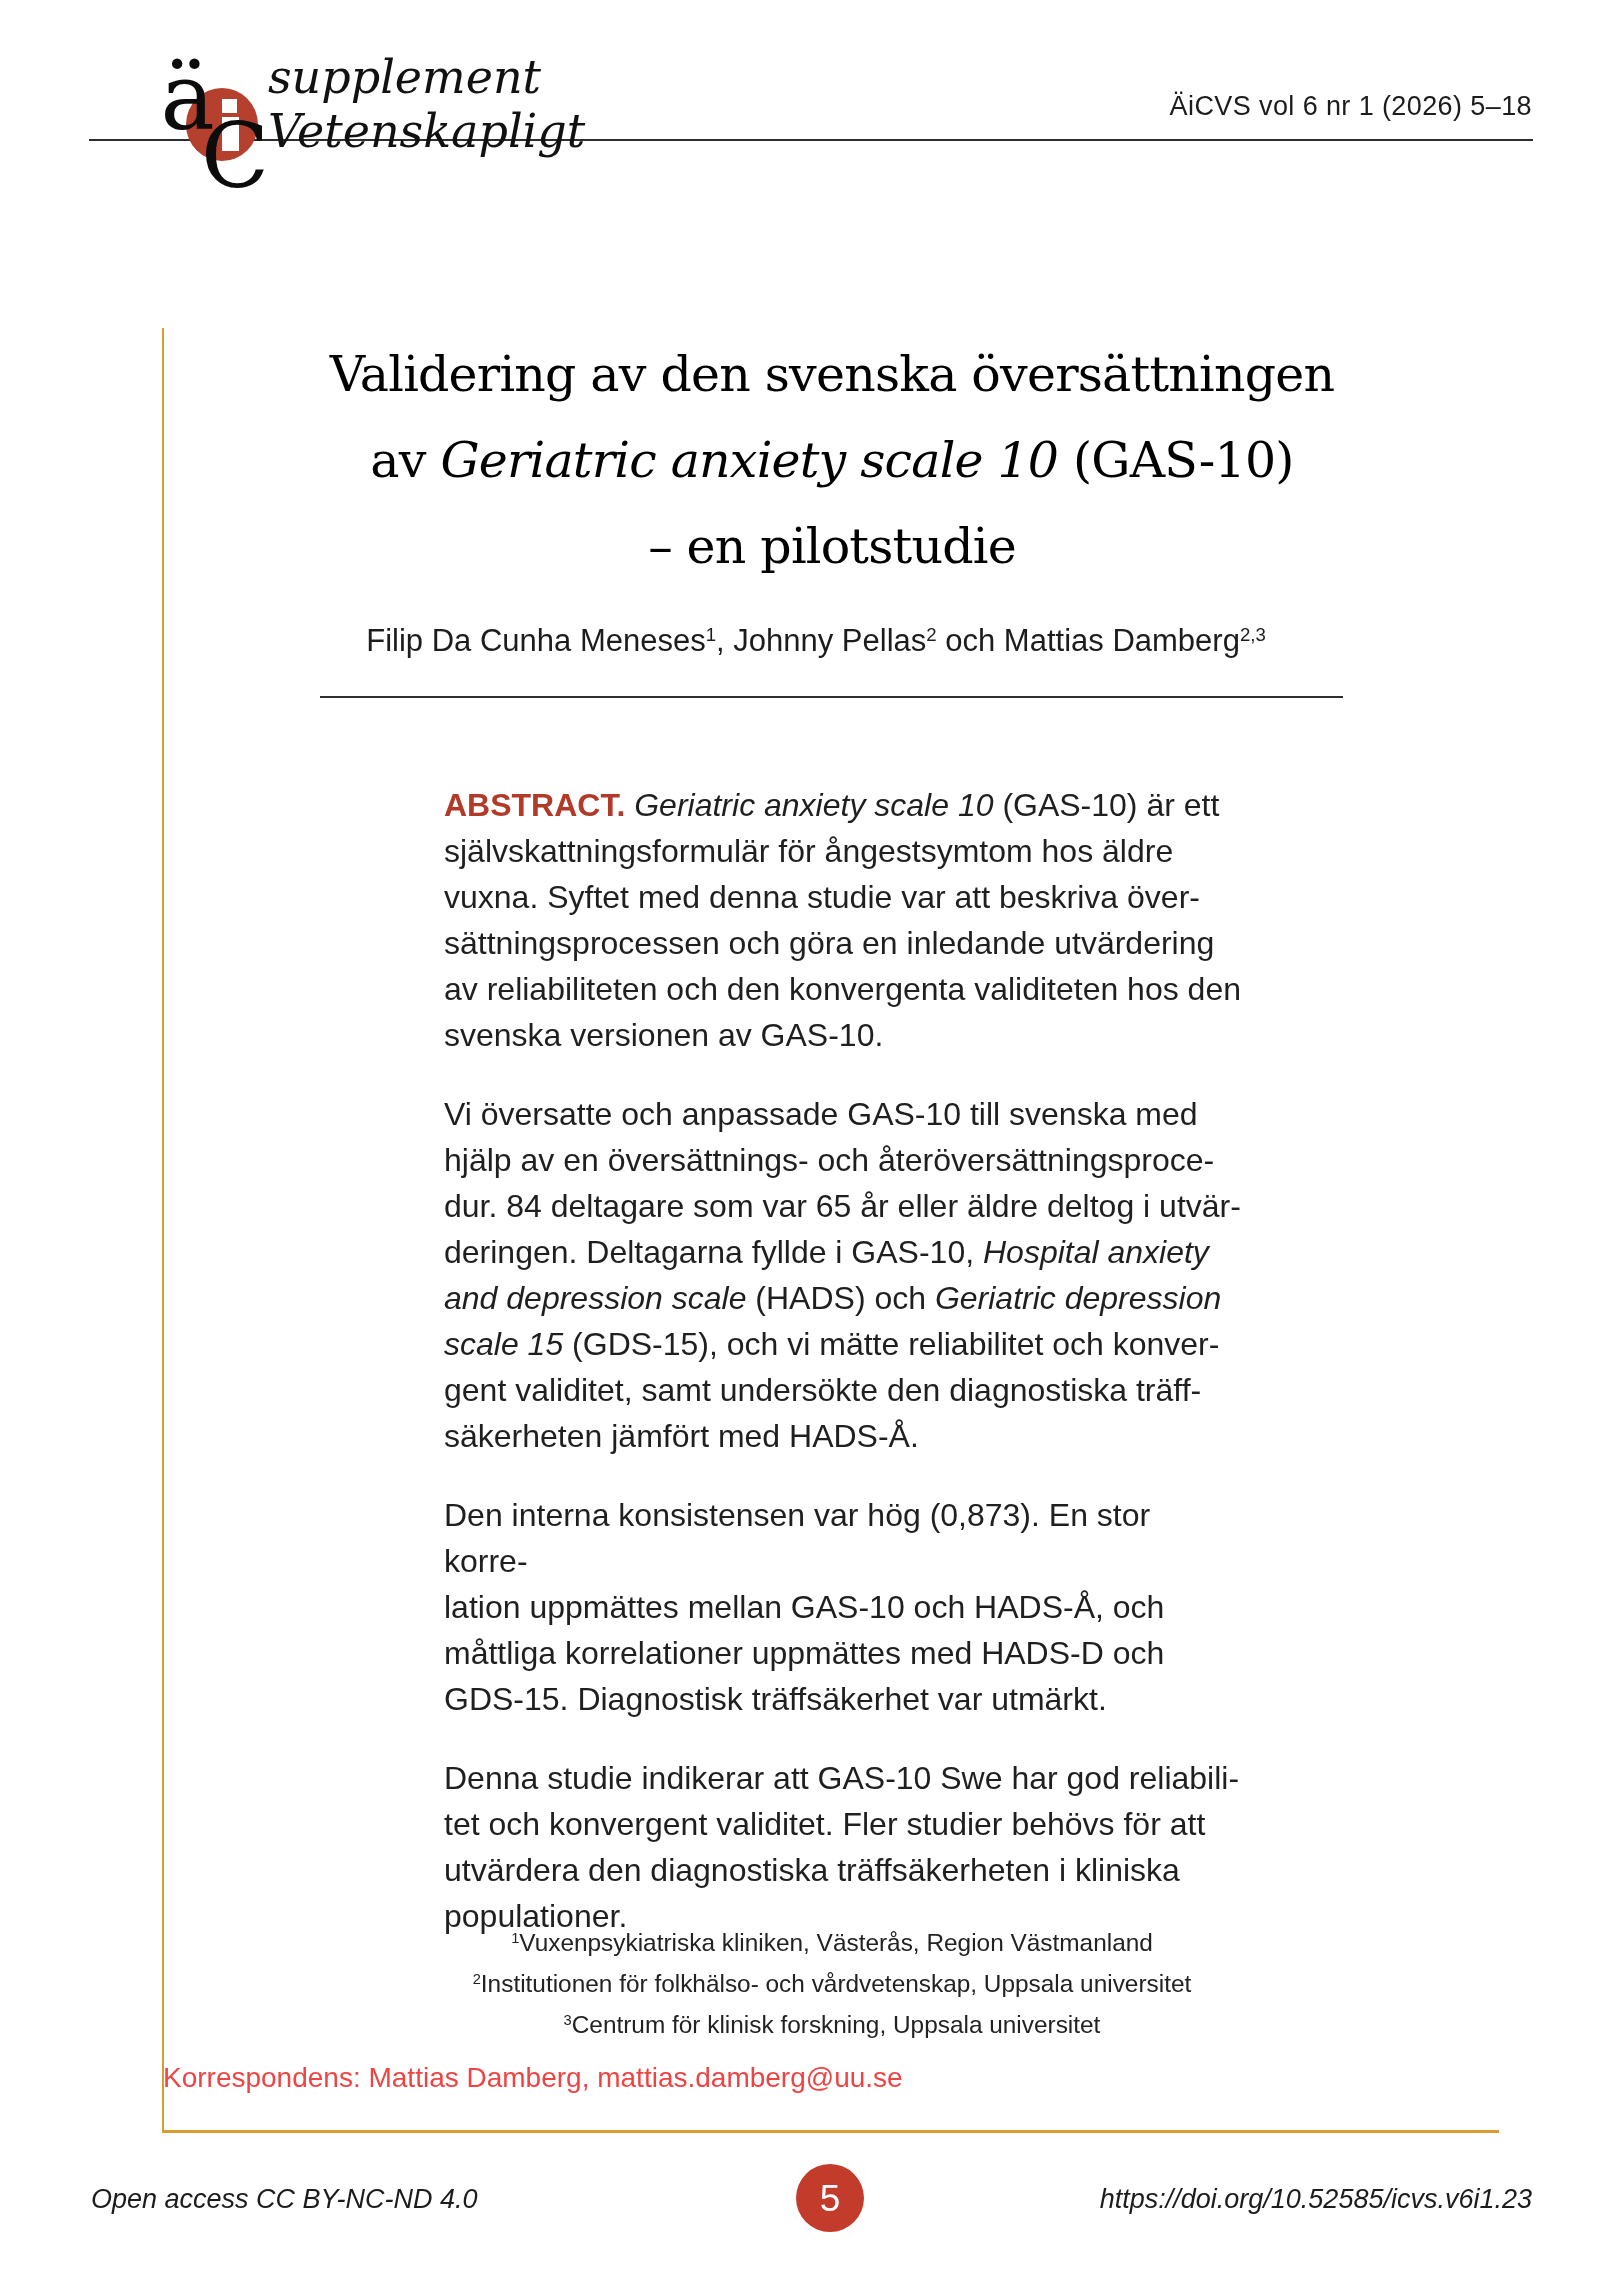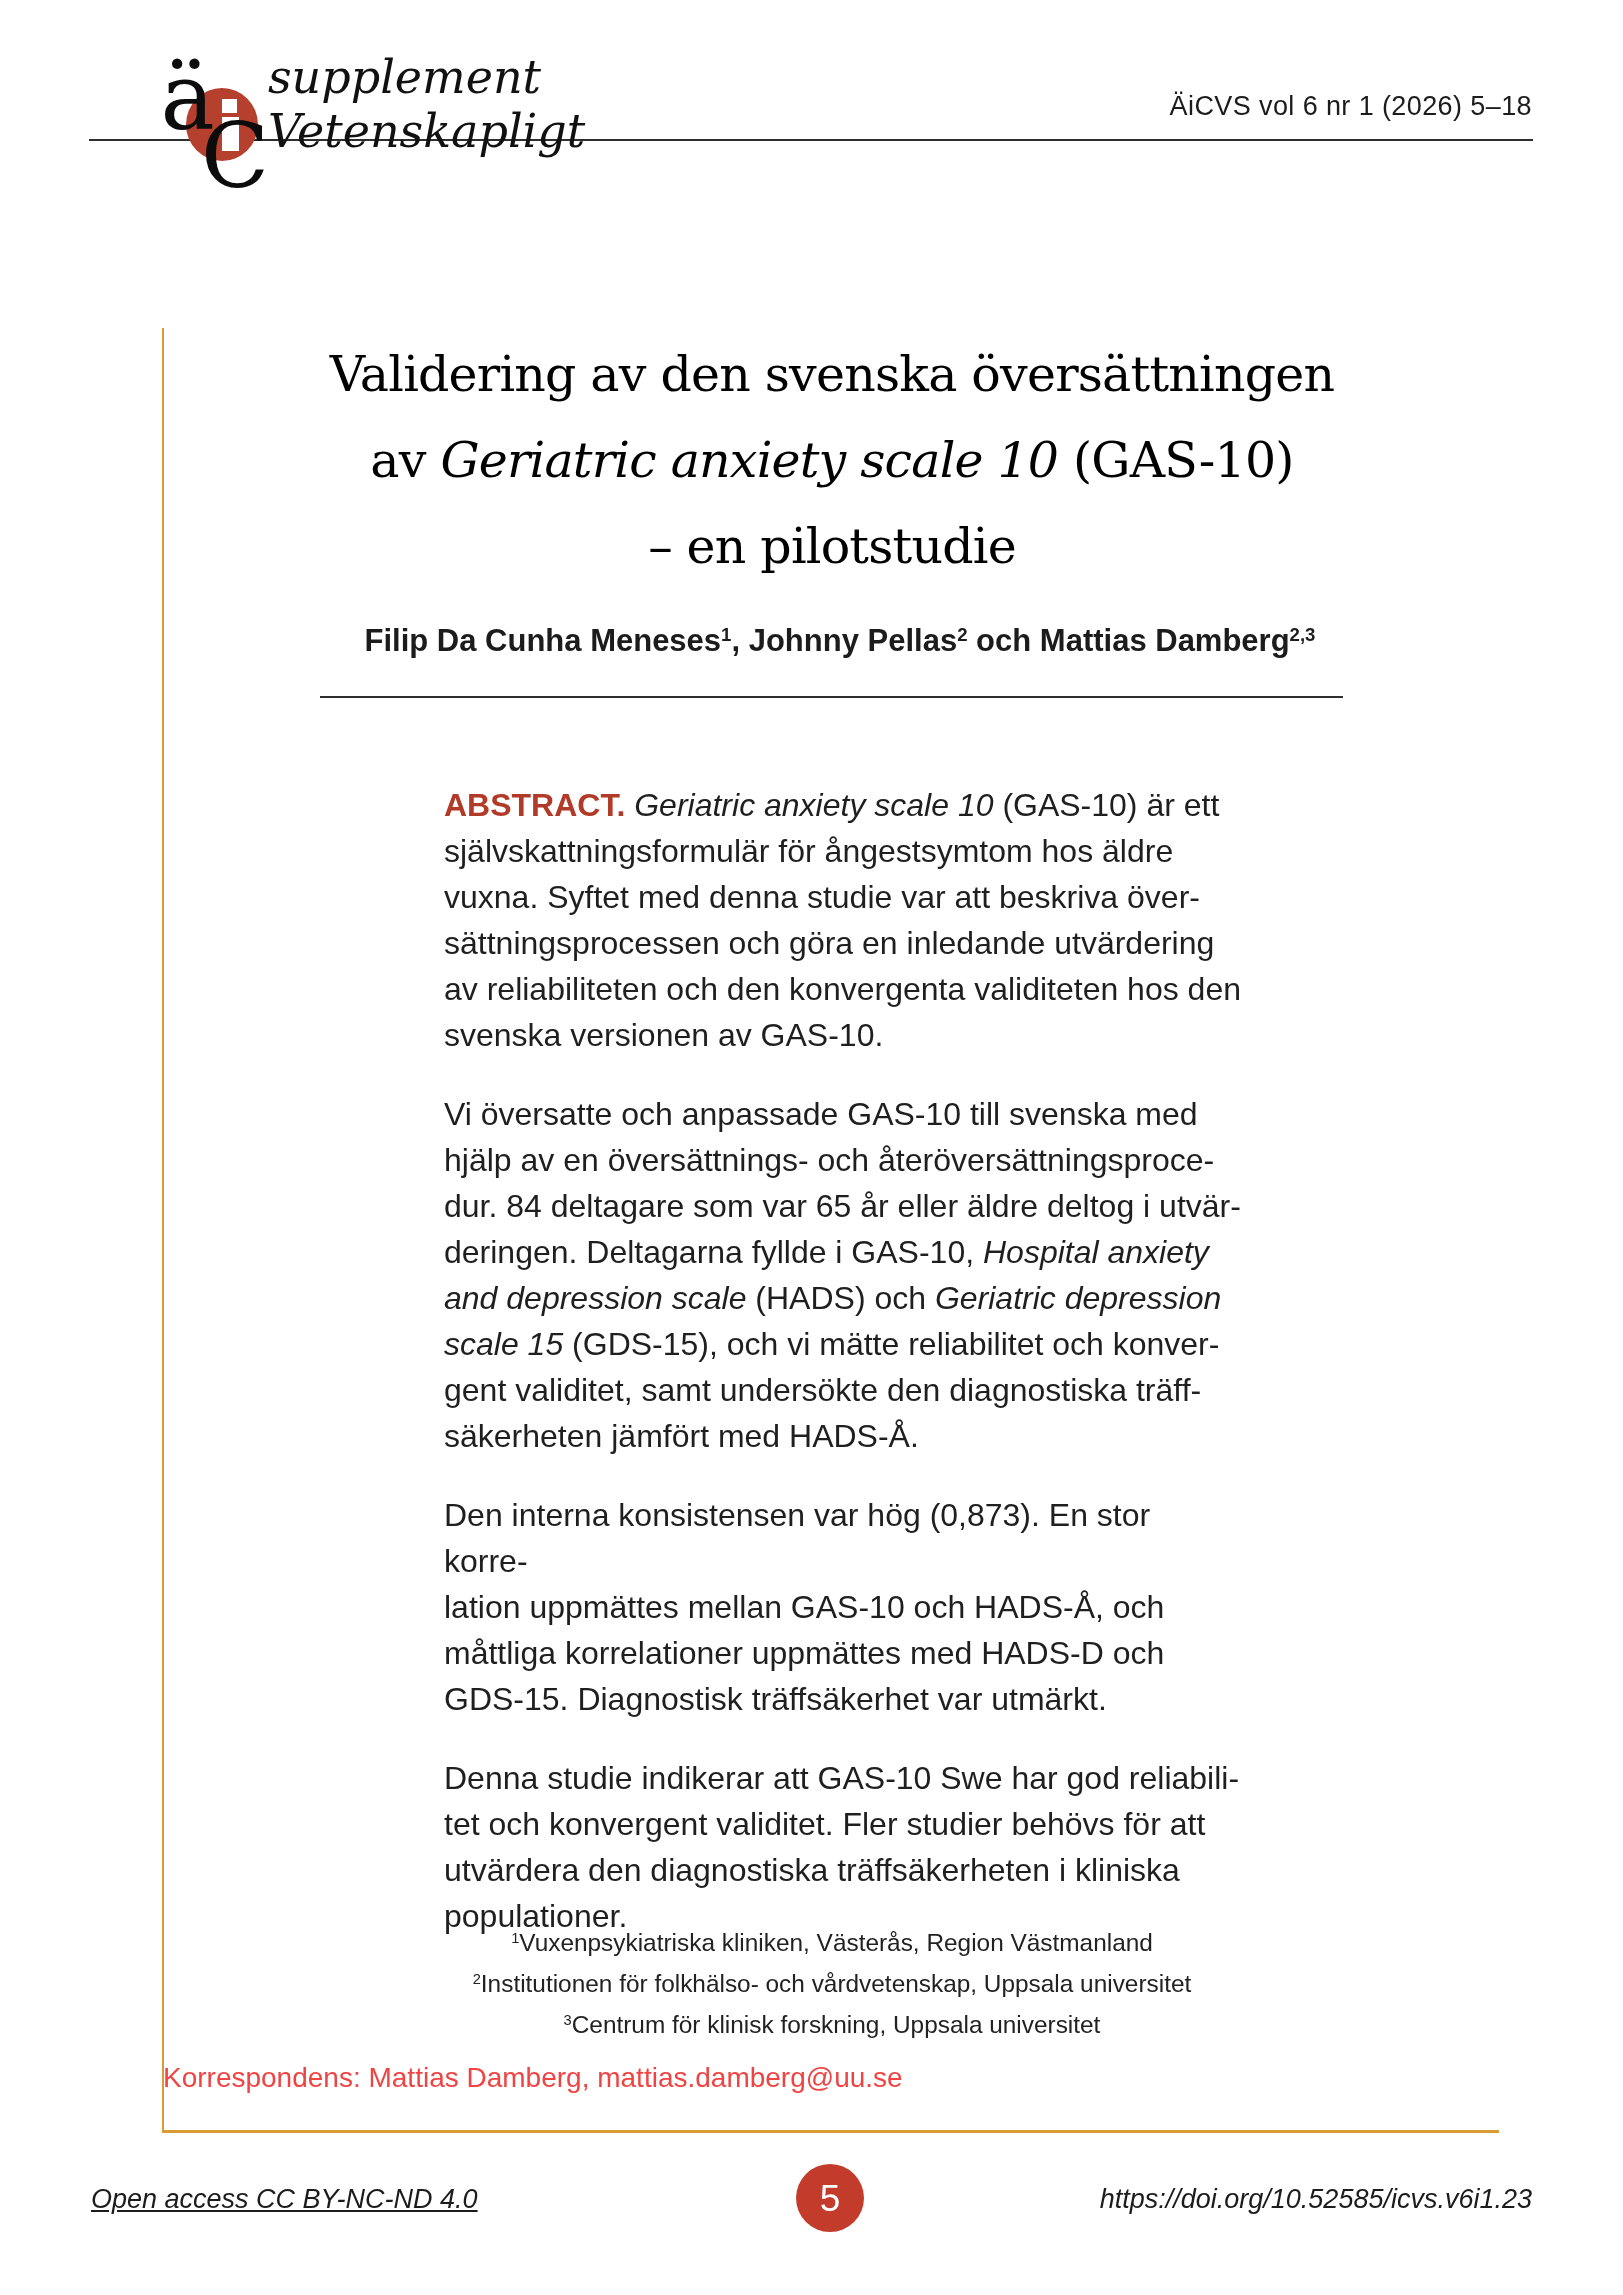--- a/index.html
+++ b/index.html
@@ -48,43 +48,43 @@
   .accent-bottom{position:absolute;left:162px;top:2130px;width:1337px;height:3.3px;background:var(--frame,#db9b33);}
 
   
   .title{
     position:absolute;left:163px;top:332px;width:1338px;margin:0;
     font-family:"DejaVu Serif",serif;font-weight:normal;
     font-size:49px;line-height:86px;color:#000000;
     text-align:center;letter-spacing:-0.8px;
   }
   .authors{
-    position:absolute;left:171px;top:623px;width:1338px;
-    font-size:31px;color:#1c1c1c;text-align:center;font-weight:bold;
+    position:absolute;left:147px;top:623px;width:1338px;
+    font-size:31px;color:#1c1c1c;text-align:center;
   }
   .authors-rule{position:absolute;left:320px;top:696px;width:1023px;height:2.4px;background:var(--rule,#2e2e2e);}
 
   
   .abstract{position:absolute;left:444px;top:782px;width:797px;}
   .abstract p{margin:0 0 33px 0;font-size:32px;line-height:46px;color:#1f1f1f;text-align:left;}
 
   
   .affiliations{
     position:absolute;left:163px;top:1924px;width:1338px;
     text-align:center;font-size:24.4px;line-height:37px;color:#222222;
   }
   .correspondence{
     position:absolute;left:163px;top:2062px;width:1338px;
     text-align:left;font-size:28px;color:#ef4444;
   }
 
   
   .oa{
     position:absolute;left:91px;top:2184px;
-    font-size:27px;font-style:italic;color:#1c1c1c;text-decoration:underline;
+    font-size:27px;font-style:italic;color:#1c1c1c;
   }
   .doi{
     position:absolute;right:91px;top:2184px;
     font-size:27px;font-style:italic;color:#1c1c1c;
   }
   .badge{
     position:absolute;left:796px;top:2164px;width:68px;height:68px;border-radius:50%;
     background:var(--badge,#c23b2b);
     display:flex;align-items:center;justify-content:center;
   }

